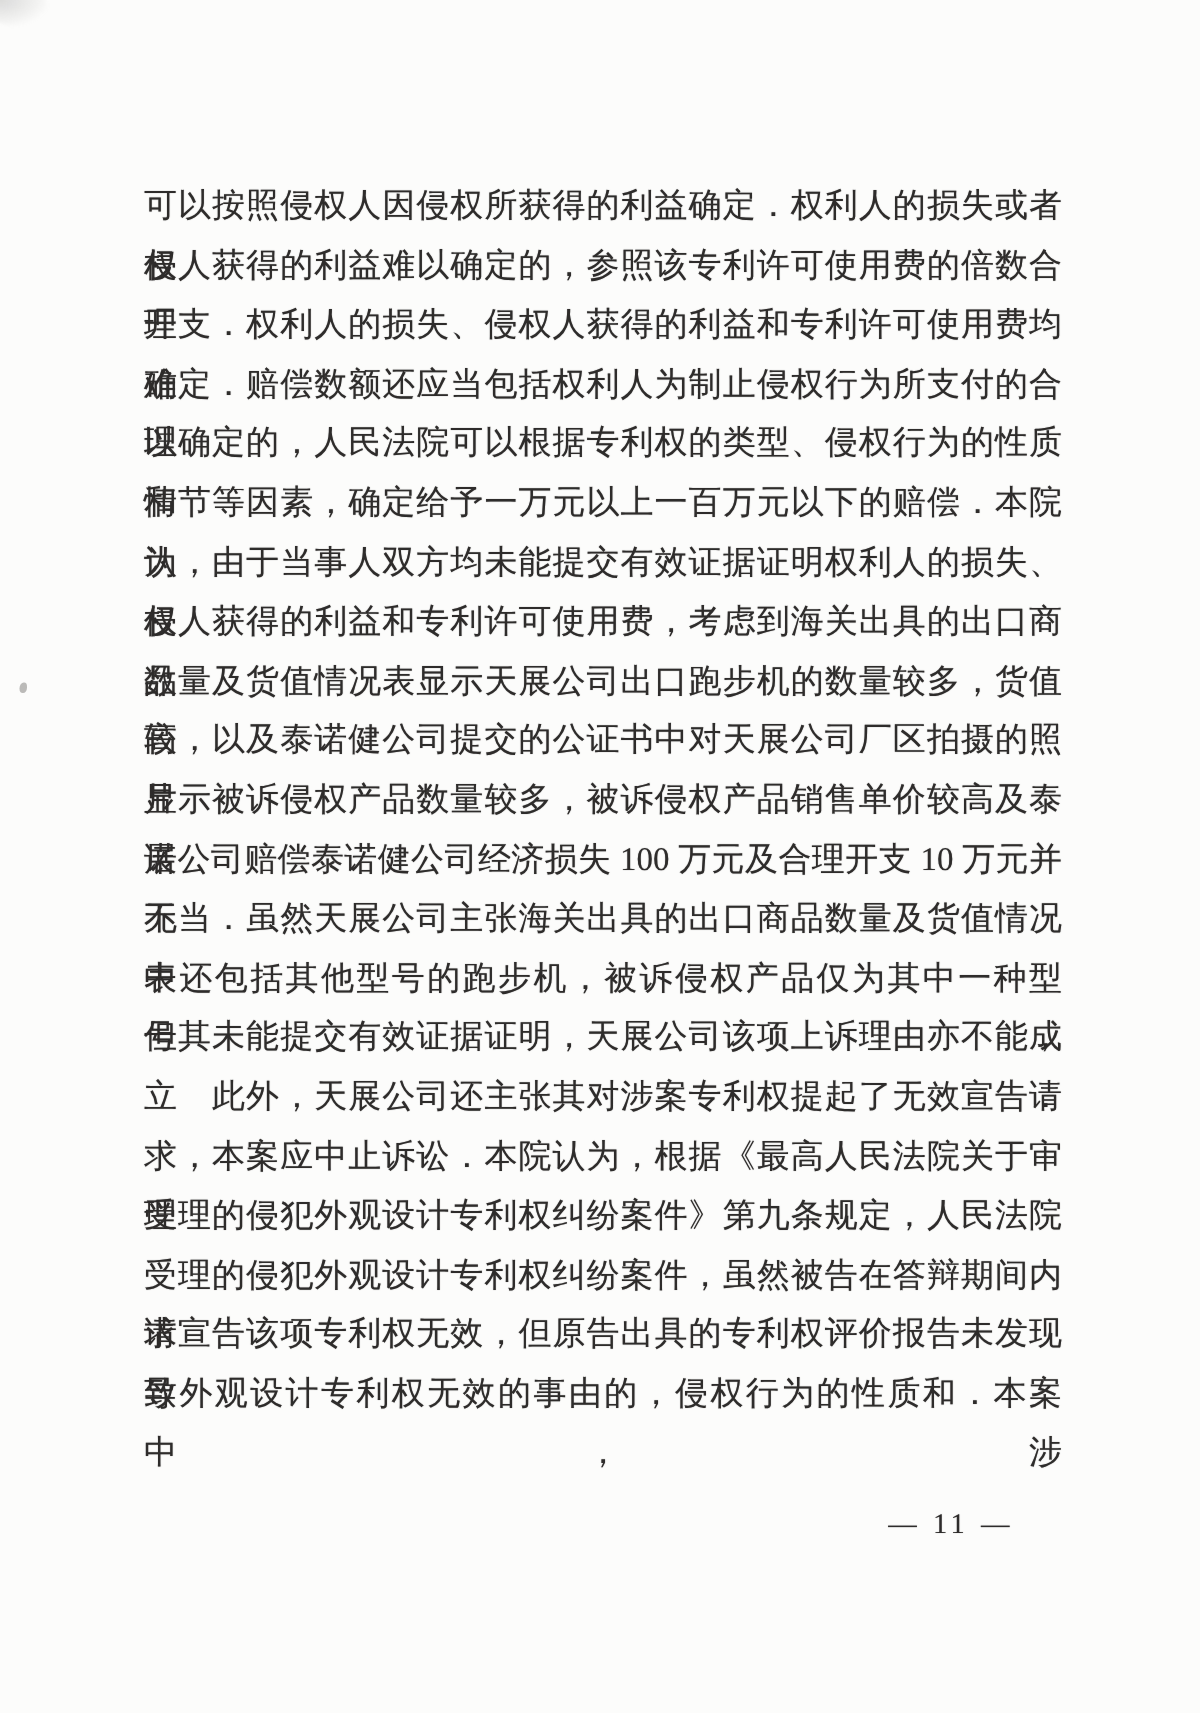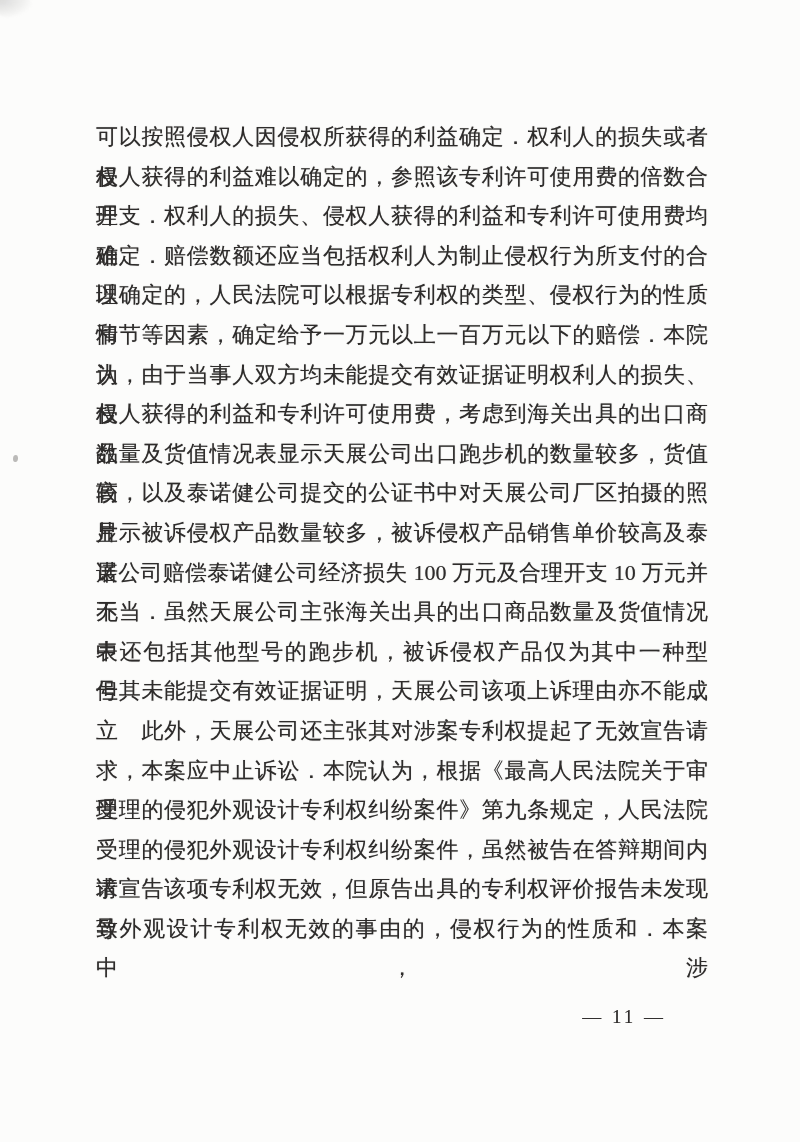--- a/index.html
+++ b/index.html
@@ -60,21 +60,21 @@
     color:var(--ink);
     text-align:justify;
     text-align-last:justify;
     text-justify:inter-ideograph;
     white-space:pre-wrap;
     text-shadow:0 0 0.7px rgba(46,44,43,0.55);
   }
   .page-number{
     position:absolute;
     top:1002px;
-    right:134px;
+    right:124px;
     font-size:19px;
     line-height:30px;
     letter-spacing:3px;
     color:var(--ink);
     text-shadow:0 0 0.6px rgba(46,44,43,0.5);
   }
 </style>
 </head>
 <body>
 

